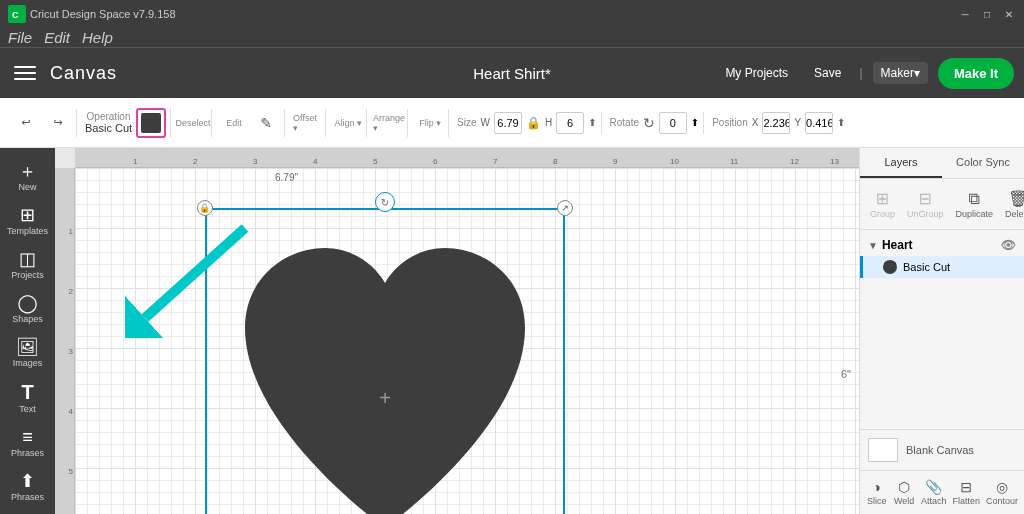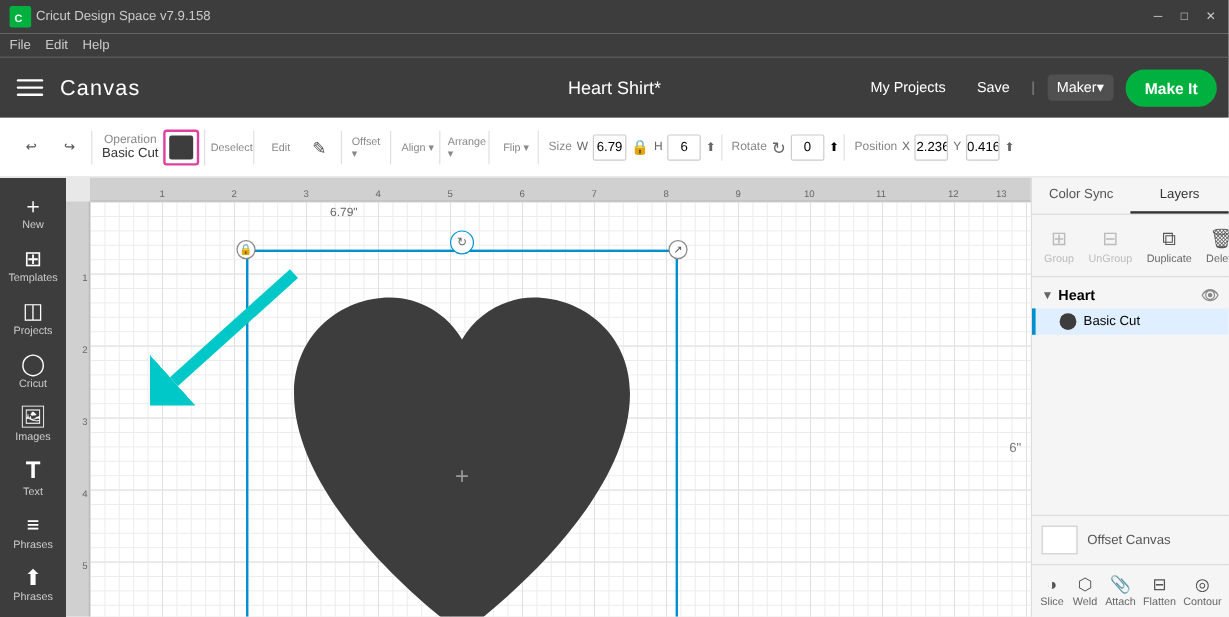--- a/index.html
+++ b/index.html
@@ -10,21 +10,21 @@
       display: flex; align-items: center; justify-content: space-between;
       background: #3d3d3d; height: 28px; padding: 0 8px;
       color: #ccc; font-size: 11px;
     }
     #title-bar .logo { display: flex; align-items: center; gap: 4px; }
     #title-bar .logo-icon { width: 18px; height: 18px; background: #00b140; border-radius: 2px; display: flex; align-items: center; justify-content: center; }
     #title-bar .logo-icon svg { width: 12px; height: 12px; }
     #title-bar .win-controls { display: flex; gap: 8px; }
     #title-bar .win-btn { width: 14px; height: 14px; display: flex; align-items: center; justify-content: center; cursor: pointer; font-size: 10px; color: #ccc; }
     #menu-bar { display: flex; background: #3d3d3d; height: 20px; padding: 0 8px; gap: 12px; align-items: center; border-bottom: 1px solid #555; }
-    #menu-bar span { color: #ccc; font-size: 11px; cursor: pointer; }
+    #menu-bar span { color: #ccc; font-size: 15px; cursor: pointer; font-style: italic; }
 
     
     #nav-bar {
       display: flex; align-items: center; background: #3d3d3d; height: 50px; padding: 0 10px;
       gap: 10px; position: relative;
     }
     .hamburger { width: 30px; height: 30px; display: flex; flex-direction: column; justify-content: center; gap: 4px; padding: 4px; cursor: pointer; }
     .hamburger span { display: block; height: 2px; background: #fff; border-radius: 1px; }
     #canvas-label { color: #fff; font-size: 18px; font-weight: 300; letter-spacing: 1px; }
     #project-title { position: absolute; left: 50%; transform: translateX(-50%); color: #fff; font-size: 15px; font-weight: 500; }
@@ -295,21 +295,21 @@
     <div class="sidebar-item">
       <span class="si-icon">⊞</span>
       <span class="si-label">Templates</span>
     </div>
     <div class="sidebar-item">
       <span class="si-icon">◫</span>
       <span class="si-label">Projects</span>
     </div>
     <div class="sidebar-item">
       <span class="si-icon">◯</span>
-      <span class="si-label">Cricut</span>
+      <span class="si-label">Shapes</span>
     </div>
     <div class="sidebar-item">
       <span class="si-icon">🖼</span>
       <span class="si-label">Images</span>
     </div>
     <div class="sidebar-item">
       <span class="si-icon" style="font-weight:bold; font-size:20px;">T</span>
       <span class="si-label">Text</span>
     </div>
     <div class="sidebar-item">
@@ -394,22 +394,22 @@
         </svg>
       </div>
 
       <div style="position:absolute; right:8px; top:200px; font-size:11px; color:#777;">6"</div>
     </div>
   </div>
 
   <div id="right-panel">
 
     <div id="panel-tabs">
+      <div class="panel-tab active">Layers</div>
       <div class="panel-tab">Color Sync</div>
-      <div class="panel-tab active">Layers</div>
     </div>
 
     <div id="panel-actions">
       <div class="panel-action-btn disabled">
         <span class="pa-icon">⊞</span>
         <span class="pa-label">Group</span>
       </div>
       <div class="panel-action-btn disabled">
         <span class="pa-icon">⊟</span>
         <span class="pa-label">UnGroup</span>
@@ -438,21 +438,21 @@
                 <path d="M7 12 C7 12 1 8 1 4 C1 2 3 1 5 1 C6 1 6.8 1.6 7 2.5 C7.2 1.6 8 1 9 1 C11 1 13 2 13 4 C13 8 7 12 7 12Z" fill="#3d3d3d"></path>
               </svg>
           </div>
           <span class="layer-name">Basic Cut</span>
         </div>
       </div>
     </div>
 
     <div id="blank-canvas-section">
       <div class="blank-canvas-swatch"></div>
-      <span class="blank-canvas-label">Offset Canvas</span>
+      <span class="blank-canvas-label">Blank Canvas</span>
     </div>
 
     <div id="bottom-actions">
       <div class="ba-btn">
         <span class="ba-icon">◑</span>
         <span class="ba-label">Slice</span>
       </div>
       <div class="ba-btn">
         <span class="ba-icon">⬡</span>
         <span class="ba-label">Weld</span>

